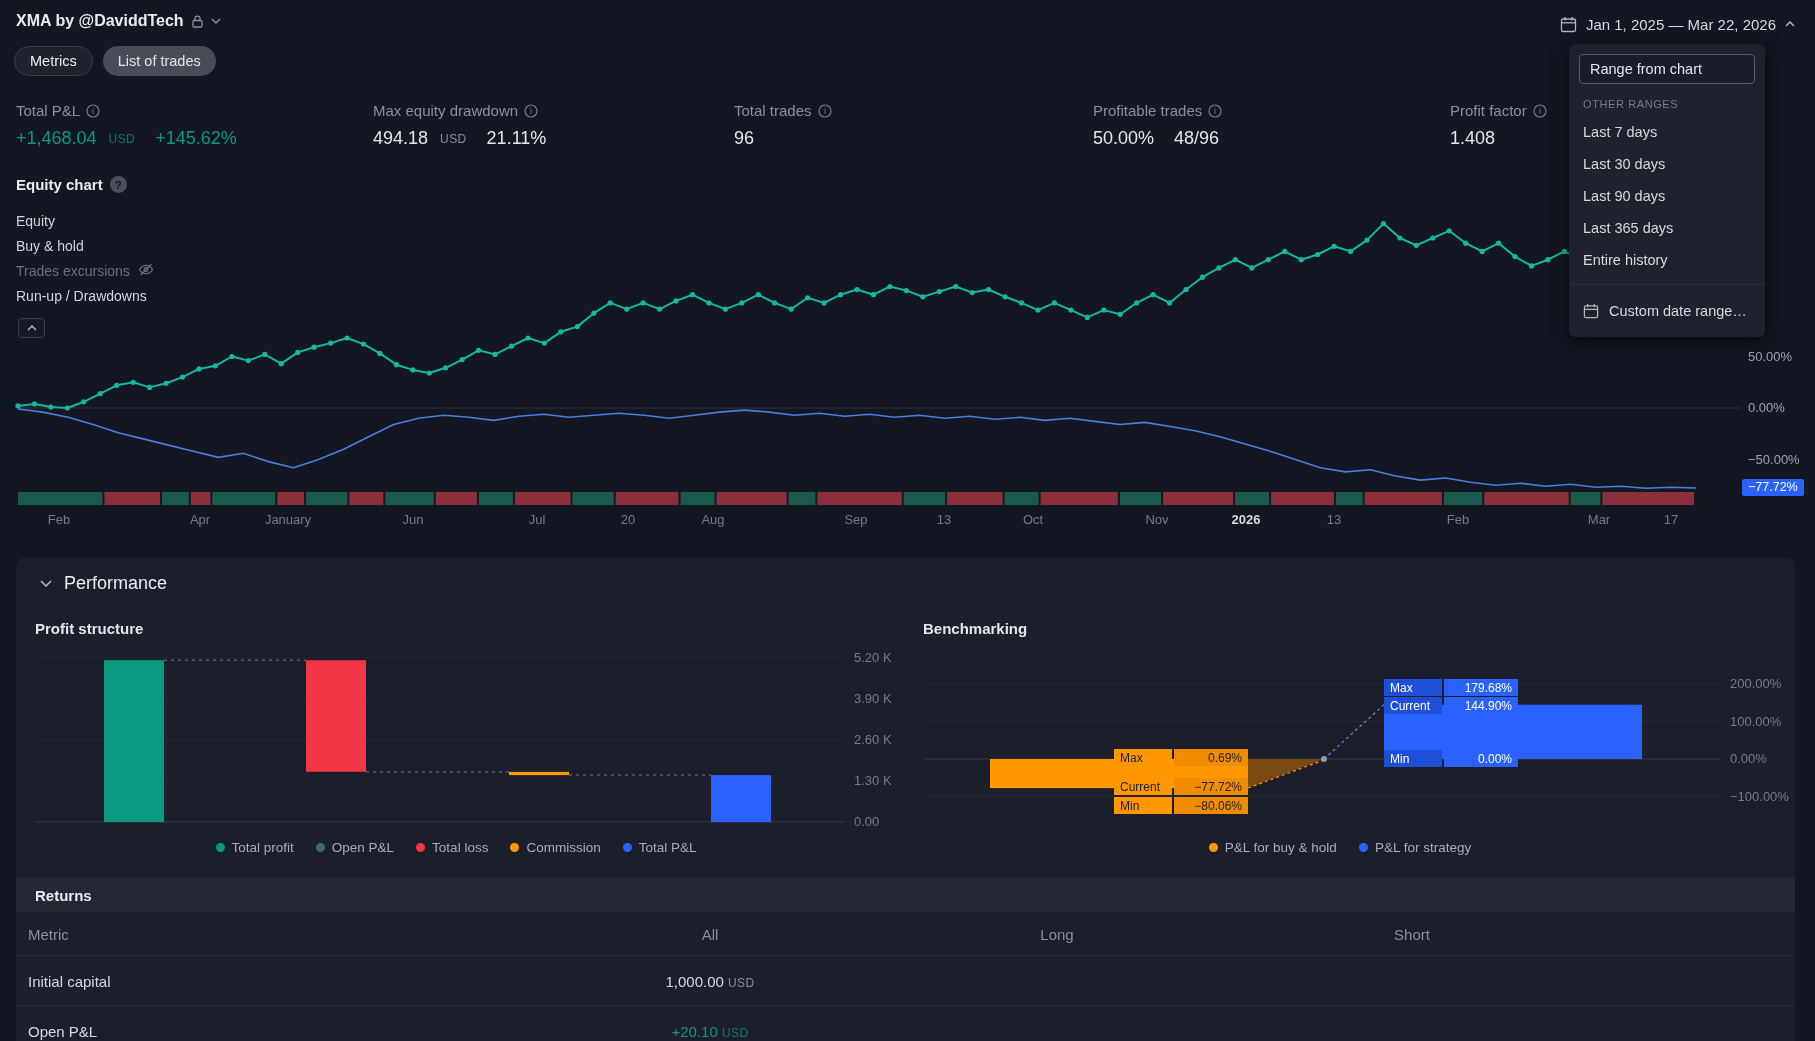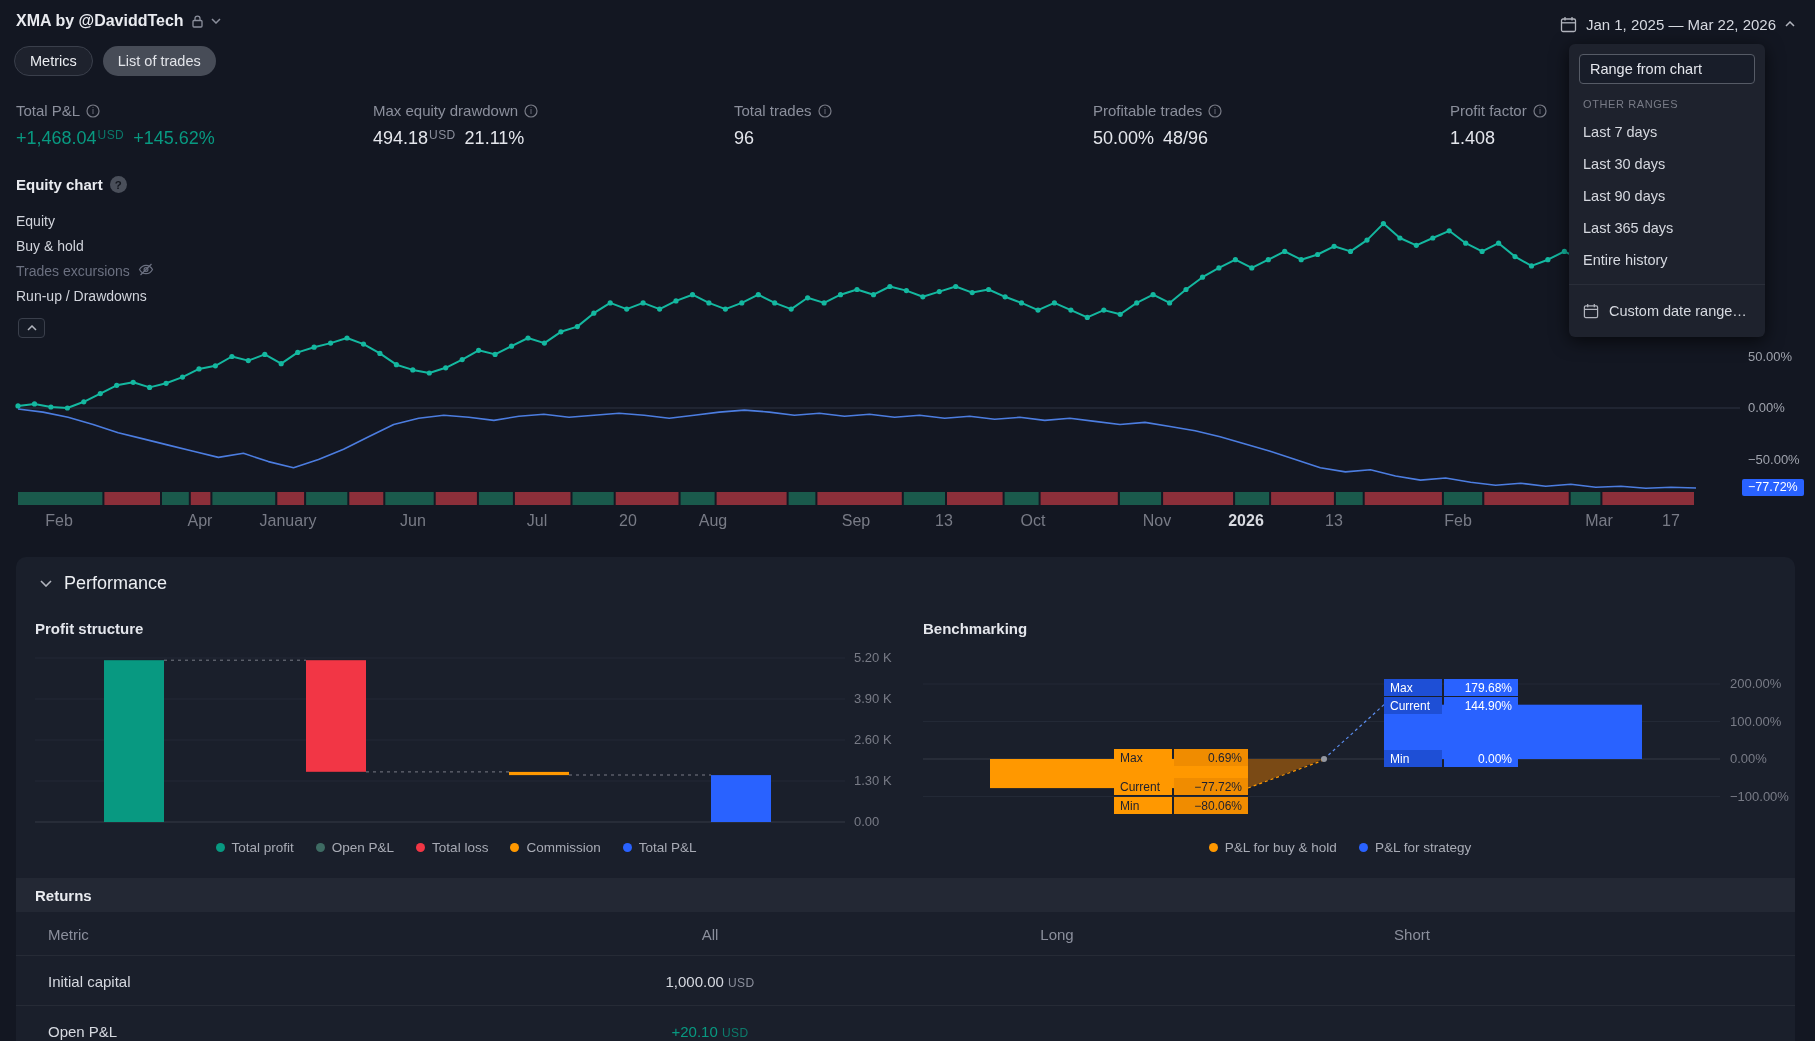--- a/index.html
+++ b/index.html
@@ -22,38 +22,38 @@
   
   #tabs { position:absolute; left:14px; top:46px; display:flex; gap:10px; }
   .pill { height:30px; border-radius:15px; padding:0 15px; font-size:14.5px; display:flex; align-items:center; cursor:pointer; }
   .pill-selected { background:#1E222D; border:1px solid #3A3F4B; color:#ECEEF2; }
   .pill-plain { background:#474C57; color:#E2E4E9; }
 
   
   #metrics { position:absolute; top:102px; left:0; right:0; height:58px; }
   .metric { position:absolute; top:0; }
   .metric-label { display:flex; align-items:center; gap:6px; color:#8B8F9C; font-size:15px; }
-  .metric-values { margin-top:9px; display:flex; align-items:flex-start; gap:1px; font-size:18px; color:#E4E6EC; }
+  .metric-values { margin-top:9px; display:flex; align-items:center; gap:12px; font-size:18px; color:#E4E6EC; }
   .unit { font-size:12px; letter-spacing:.4px; }
   .unit-gray { color:#8B8F9C; }
   .gap-lg { margin-left:8px; }
   .pos { color:#089981; }
   .pos-dim { color:#089981; opacity:.75; }
 
   
   #equity-heading { position:absolute; left:16px; top:176px; display:flex; align-items:center; gap:7px; font-size:15px; font-weight:700; color:#E9EBF0; z-index:5; }
   .help-badge { width:17px; height:17px; border-radius:50%; background:#4A4F5A; color:#14171F; font-size:11.5px; font-weight:700; display:flex; align-items:center; justify-content:center; cursor:pointer; }
   #chart-legend { position:absolute; left:16px; top:213px; display:flex; flex-direction:column; gap:9px; z-index:5; }
   .cl-item { display:flex; gap:8px; font-size:14px; color:#D1D4DC; cursor:pointer; height:16px; }
   .cl-muted { color:#6B7080; }
   #collapse-btn { position:absolute; left:18px; top:318px; width:27px; height:20px; border:1px solid #3A3F4B; border-radius:4px; display:flex; align-items:center; justify-content:center; color:#B2B5BE; cursor:pointer; z-index:5; background:#161B26; }
 
   #equity-svg { position:absolute; left:0; top:205px; z-index:1; }
   #x-ticks { position:absolute; left:0; top:512px; height:18px; right:0; z-index:2; }
-  #x-ticks span { position:absolute; transform:translateX(-50%); font-size:16px; color:#787B86; white-space:nowrap; }
+  #x-ticks span { position:absolute; transform:translateX(-50%); font-size:13px; color:#787B86; white-space:nowrap; }
   #x-ticks span.bright { color:#D8DAE0; font-weight:700; }
   #y-labels span { position:absolute; left:1748px; font-size:13px; color:#9FA3AD; }
   #price-badge { position:absolute; left:1742px; top:479px; background:#2962FF; color:#fff; font-size:12.5px; padding:1px 6px 2px; border-radius:2px; z-index:2; }
 
   
   #perf-card { position:absolute; left:16px; top:557px; width:1779px; height:520px; background:#1A1F2B; border-radius:10px; }
   #perf-header { position:absolute; left:24px; top:16px; display:flex; align-items:center; gap:12px; cursor:pointer; }
   #perf-header .perf-title { font-size:18px; font-weight:400; color:#ECEEF2; }
   .sec-title { position:absolute; top:63px; font-size:15px; font-weight:700; color:#E4E6EC; }
   #ps-title { left:19px; }
@@ -65,21 +65,21 @@
   #bn-legend { left:884px; width:880px; }
   .lg-item { display:flex; align-items:center; gap:7px; cursor:pointer; }
   .lg-dot { width:9px; height:9px; border-radius:50%; flex:none; }
 
   #returns-strip { position:absolute; left:0; top:321px; right:0; height:34px; background:#232834; display:flex; align-items:center; padding-left:19px; font-size:15px; font-weight:700; color:#E9EBF0; }
   .t-row { position:absolute; left:0; right:0; border-bottom:1px solid #262B36; }
   #t-head { top:355px; height:44px; color:#8B8F9C; font-size:15px; }
   .t-data { color:#D6D9E0; font-size:15px; }
   #t-row1 { top:399px; height:50px; }
   #t-row2 { top:449px; height:50px; border-bottom:none; }
-  .cell-metric { position:absolute; left:32px; top:50%; transform:translateY(-50%); }
+  .cell-metric { position:absolute; left:12px; top:50%; transform:translateY(-50%); }
   .cell-center { position:absolute; top:50%; transform:translate(-50%,-50%); white-space:nowrap; }
   .col-all { left:694px; } .col-long { left:1041px; } .col-short { left:1396px; }
 
   
   #range-menu { position:absolute; left:1569px; top:44px; width:196px; background:#1E222D; border-radius:6px; box-shadow:0 4px 18px rgba(0,0,0,.65); z-index:50; padding:8px 0 8px; }
   #range-selected { margin:2px 10px 0; height:30px; border:1px solid #565B66; border-radius:4px; background:#181D29; display:flex; align-items:center; padding:0 10px; color:#E4E6EC; font-size:14.5px; cursor:pointer; }
   .menu-section { margin:14px 14px 6px; font-size:11px; letter-spacing:.6px; color:#787B86; }
   .menu-item { height:32px; display:flex; align-items:center; padding:0 14px; font-size:14.5px; color:#D6D9E0; cursor:pointer; }
   .menu-divider { height:1px; background:#2A2E39; margin:8px 0; }
   .menu-custom { height:36px; display:flex; align-items:center; gap:10px; padding:0 14px; font-size:14.5px; color:#D6D9E0; cursor:pointer; }

